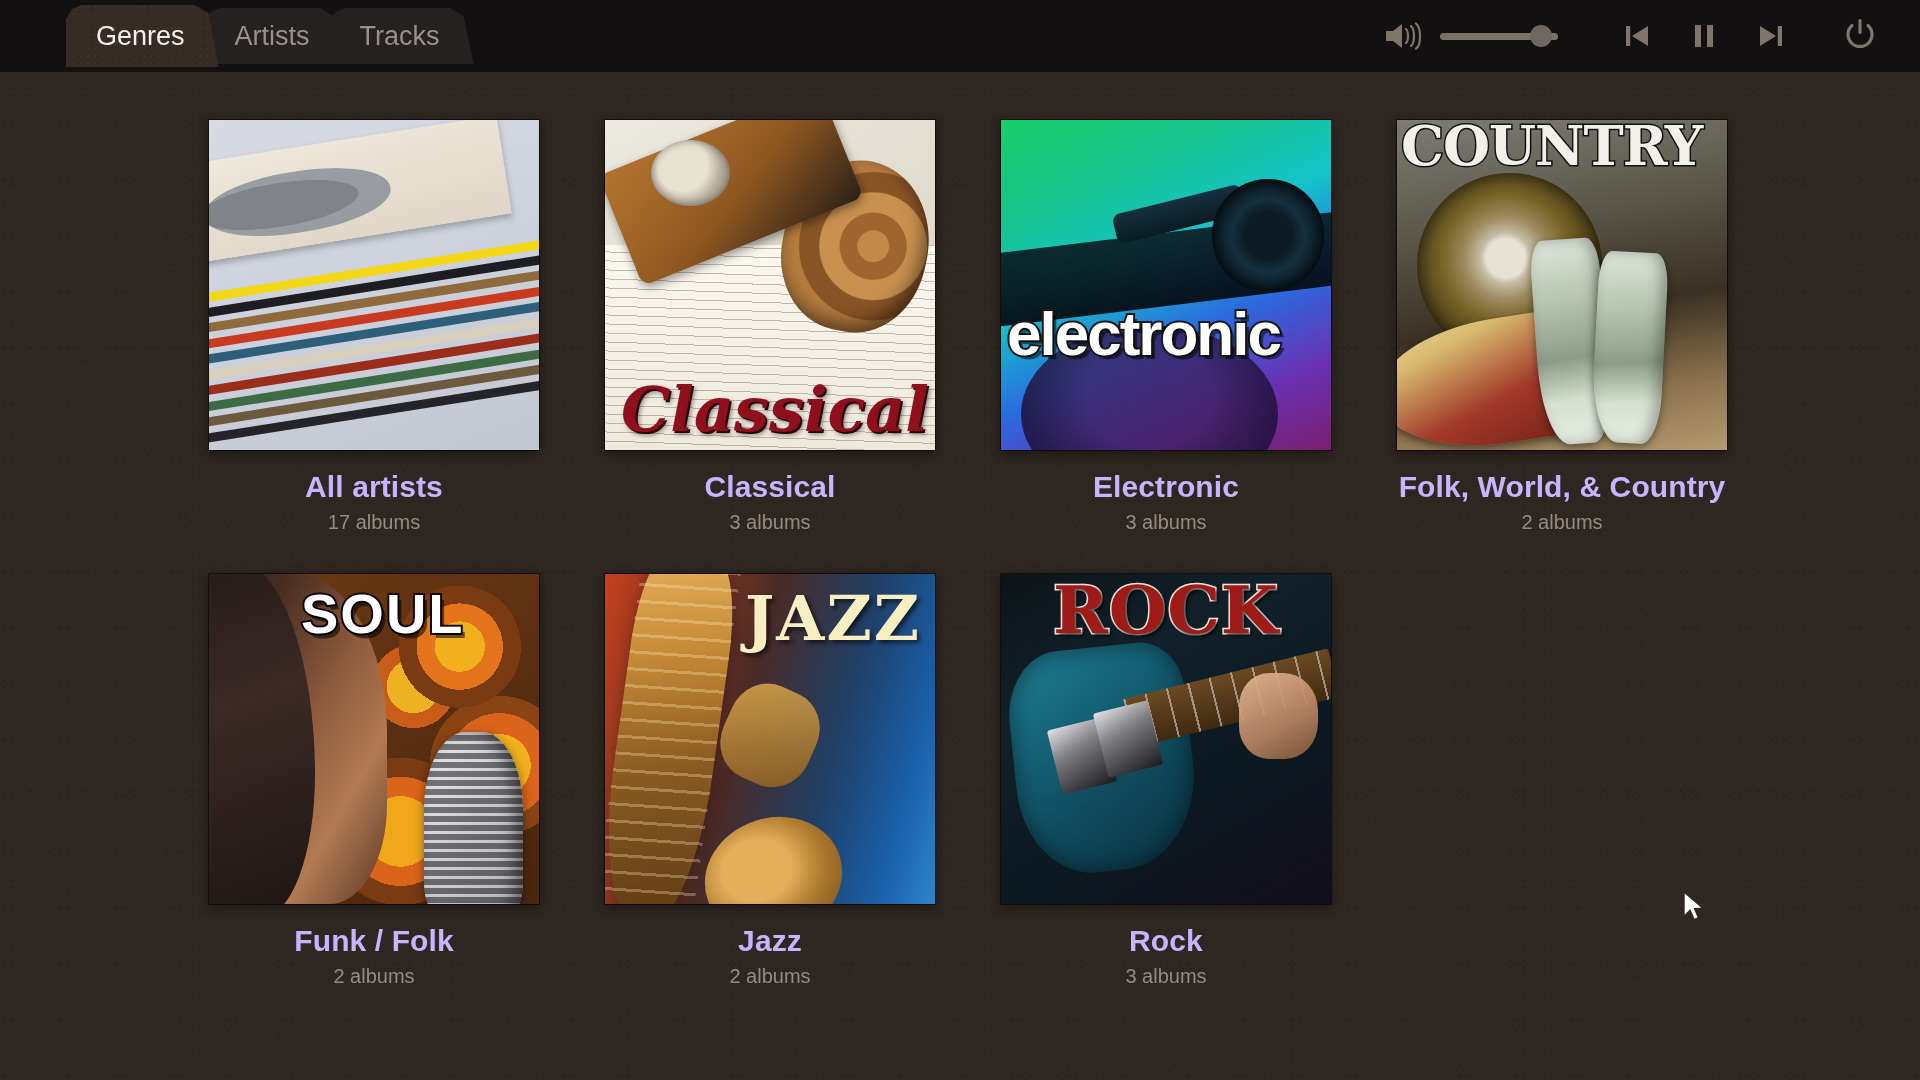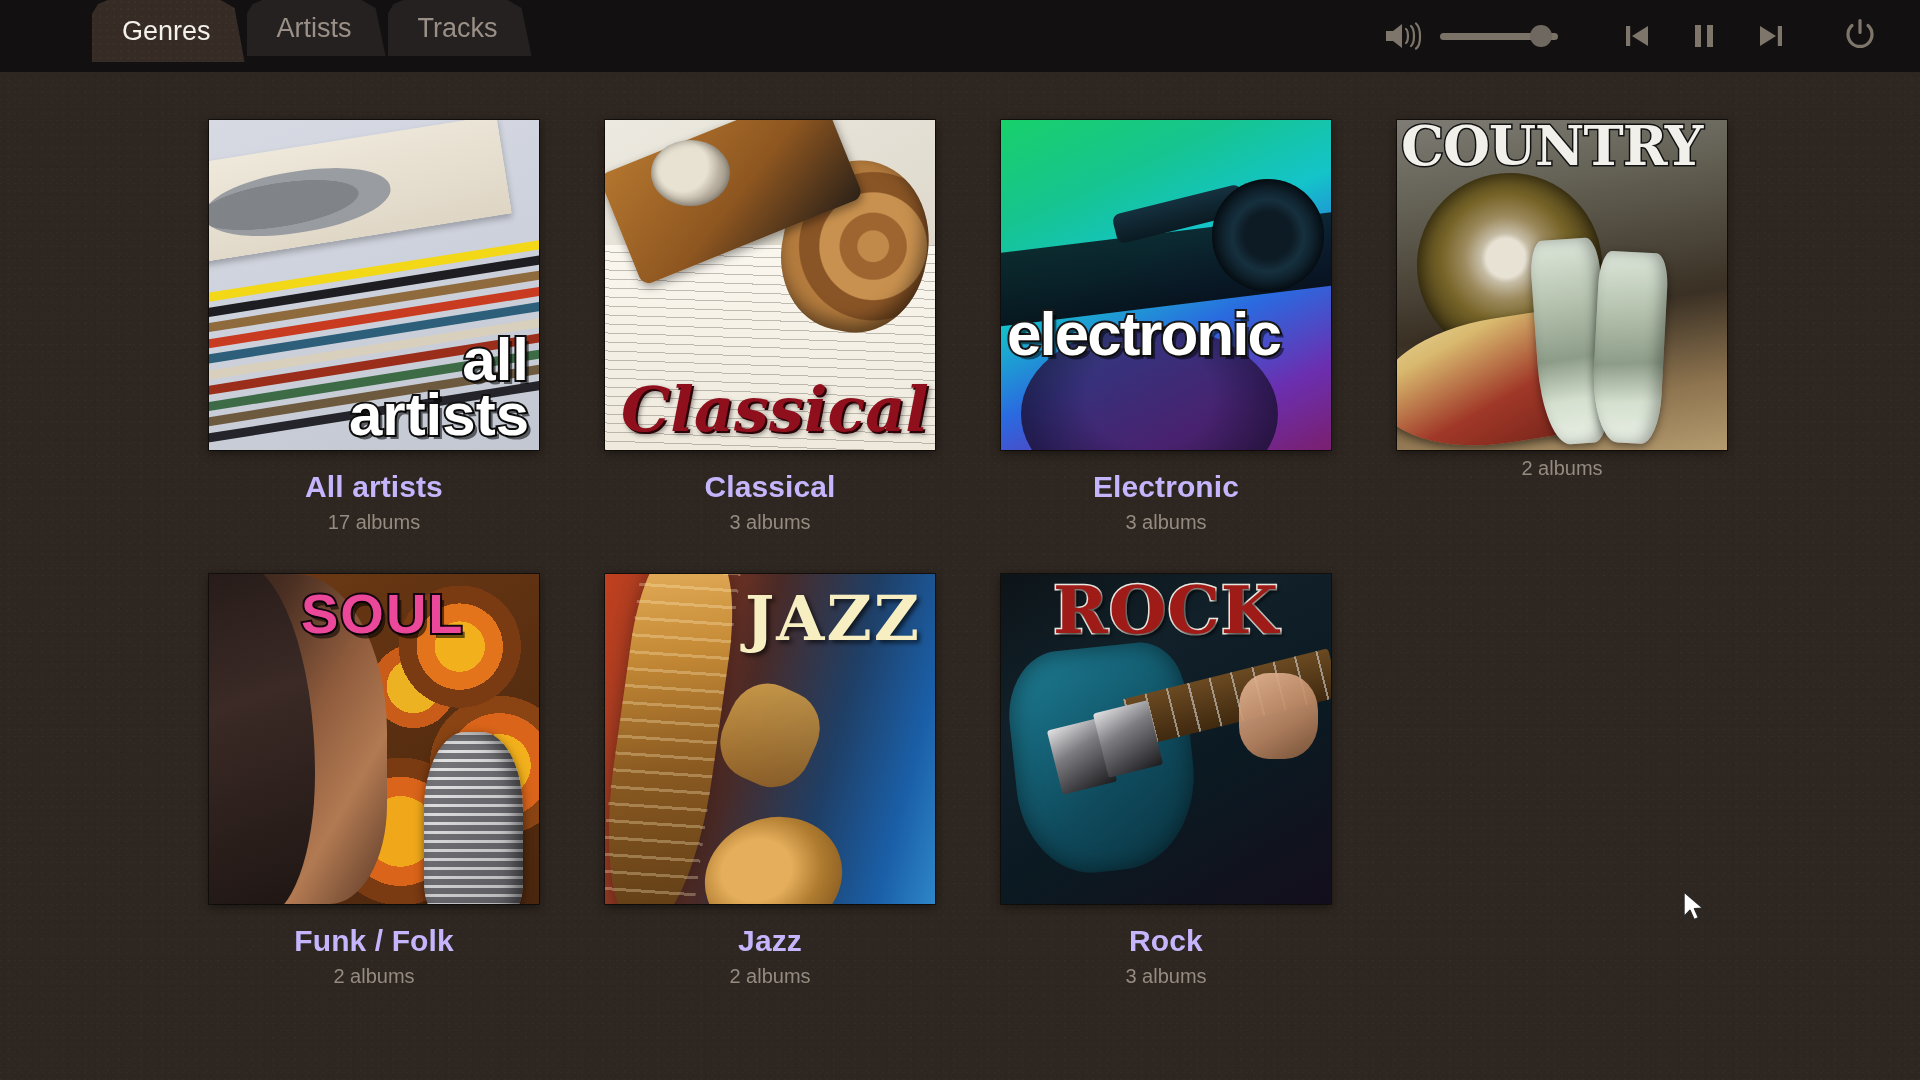--- a/index.html
+++ b/index.html
@@ -22,21 +22,21 @@
   }
 
   
   #header {
     position:absolute; left:0; top:0;
     width:1920px; height:72px;
     background:#121010;
     display:flex; align-items:flex-end;
   }
 
-  #tabs { display:flex; align-items:flex-start; margin-left:92px; height:72px;gap:16px; }
+  #tabs { display:flex; align-items:center; margin-left:66px; height:72px; }
 
   .tab {
     position:relative;
     height:56px;
     padding:0 34px 0 30px;
     display:flex; align-items:center;
     font-size:27px;
     color:#9a9087;
     background:#242120;
     border-radius:13px 13px 0 0;
@@ -324,21 +324,21 @@
     width:30%; height:56%;
     border-radius:42% 42% 18% 18%;
     background:
       repeating-linear-gradient(180deg, rgba(255,255,255,.55) 0 3px, rgba(90,90,95,.75) 3px 9px),
       linear-gradient(120deg,#d8d8da,#8f8f95 50%,#55555b 100%);
     box-shadow:inset -8px 0 16px rgba(0,0,0,.45), 0 3px 10px rgba(0,0,0,.5);
   }
   .a-soul .art-label {
     left:92px; top:14px;
     font-size:56px; font-weight:bold;
-    color:#ec4899;
+    color:#ffffff;
     letter-spacing:2px;
     -webkit-text-stroke:4px #140510;
     paint-order:stroke fill;
     text-shadow:4px 5px 0 rgba(0,0,0,.55);
   }
 
   
   .a-jazz .art-inner {
     background:linear-gradient(105deg,#c2401f 0%, #9c3b22 18%, #4a2a26 42%, #1f3f66 66%, #1a5fa8 86%, #2e86c8 100%);
   }
@@ -508,21 +508,20 @@
           <i style="top:52%;background:#c83b20"></i>
           <i style="top:58%;background:#2d5f7a"></i>
           <i style="top:64%;background:#d8d0bc"></i>
           <i style="top:70%;background:#9b2d1b"></i>
           <i style="top:76%;background:#3d6b46"></i>
           <i style="top:82%;background:#6d5a3e"></i>
           <i style="top:88%;background:#24242a"></i>
         </div>
         <div class="sleeve"></div>
       </div>
-      <div class="art-label">all<br>artists</div>
     </div>
     <div class="tile-title">All artists</div>
     <div class="tile-sub">17 albums</div>
   </div>
 
   <div class="tile">
     <div class="art a-classical">
       <div class="art-inner">
         <div class="sheet"></div>
         <div class="scroll"></div>
@@ -552,20 +551,21 @@
   <div class="tile">
     <div class="art a-country">
       <div class="art-inner">
         <div class="wheel"></div>
         <div class="guitar"></div>
         <div class="boot1"></div>
         <div class="boot2"></div>
       </div>
       <div class="art-label">COUNTRY</div>
     </div>
+    <div class="tile-title">Folk, World, &amp; Country</div>
     <div class="tile-sub">2 albums</div>
   </div>
 
   <div class="tile">
     <div class="art a-soul">
       <div class="art-inner">
         <div class="face"></div>
         <div class="hair"></div>
         <div class="mic"></div>
       </div>

